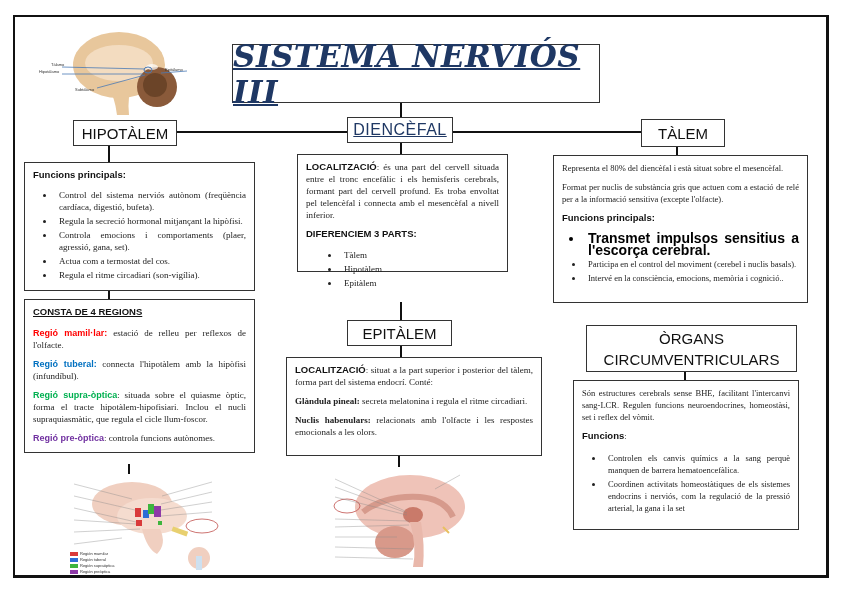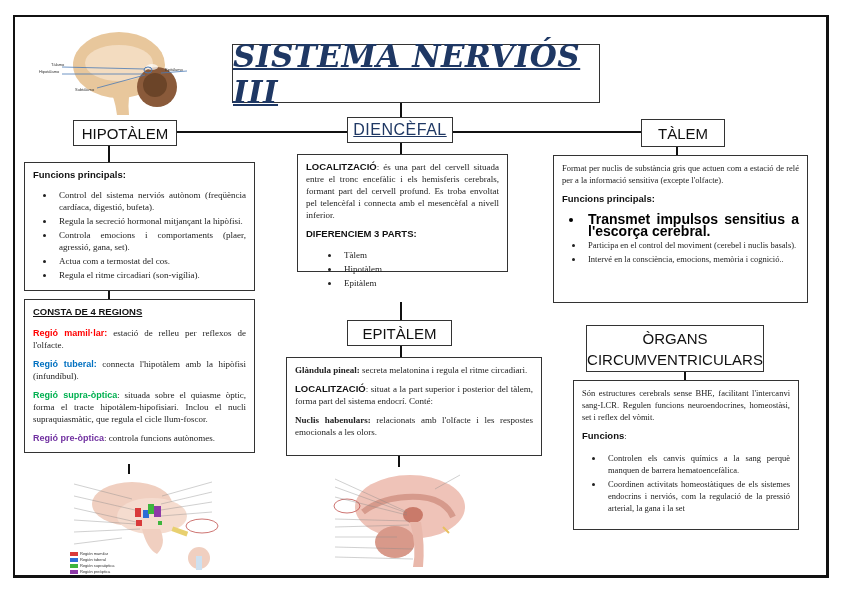--- a/index.html
+++ b/index.html
@@ -72,21 +72,21 @@
 </div>
 <div class="box hdr" style="left:347px; top:117px; width:106px; height:26px;">
   <span class="dien">DIENCÈFAL</span>
 </div>
 <div class="box hdr" style="left:641px; top:119px; width:84px; height:28px;">
   <span>TÀLEM</span>
 </div>
 <div class="box hdr" style="left:347px; top:320px; width:105px; height:26px;">
   <span>EPITÀLEM</span>
 </div>
-<div class="box hdr" style="left:586px; top:325px; width:178px; height:47px; flex-direction:column; line-height:21px;">
+<div class="box hdr" style="left:586px; top:325px; width:211px; height:47px; flex-direction:column; line-height:21px;">
   <span>ÒRGANS</span>
   <span>CIRCUMVENTRICULARS</span>
 </div>
 
 <div class="box content" style="left:24px; top:162px; width:231px; height:129px;">
   <div class="b-sans">Funcions principals:</div>
   <ul style="margin-top:8px;">
     <li>Control del sistema nerviós autònom (freqüència cardíaca, digestió, bufeta).</li>
     <li>Regula la secreció hormonal mitjançant la hipòfisi.</li>
     <li>Controla emocions i comportaments (plaer, agressió, gana, set).</li>
@@ -145,22 +145,22 @@
   <p><span class="b-sans">LOCALITZACIÓ</span><span>: és una part del cervell situada entre el tronc encefàlic i els hemisferis cerebrals, formant part del cervell profund. Es troba envoltat pel telencèfal i connecta amb el mesencèfal a nivell inferior.</span></p>
   <div class="b-sans">DIFERENCIEM 3 PARTS:</div>
   <ul class="indent" style="margin-top:9px;">
     <li>Tàlem</li>
     <li>Hipotàlem</li>
     <li>Epitàlem</li>
   </ul>
 </div>
 
 <div class="box content" style="left:286px; top:357px; width:256px; height:99px;">
+  <p><span class="b-sans">LOCALITZACIÓ</span><span>: situat a la part superior i posterior del tàlem, forma part del sistema endocrí. Conté:</span></p>
   <p><b>Glàndula pineal:</b><span> secreta melatonina i regula el ritme circadiari.</span></p>
-  <p><span class="b-sans">LOCALITZACIÓ</span><span>: situat a la part superior i posterior del tàlem, forma part del sistema endocrí. Conté:</span></p>
   <p><b>Nuclis habenulars:</b><span> relacionats amb l'olfacte i les respostes emocionals a les olors.</span></p>
 </div>
 
 <div class="img" style="left:325px; top:467px; width:145px; height:105px;">
   <svg width="145" height="105" viewBox="0 0 145 105">
     <ellipse cx="85" cy="40" rx="55" ry="32" fill="#efc3b8"></ellipse>
     <path d="M38 45 Q60 28 95 30 Q120 32 128 50" fill="none" stroke="#d69a8c" stroke-width="6"></path>
     <ellipse cx="88" cy="48" rx="10" ry="8" fill="#c97a6a"></ellipse>
     <ellipse cx="70" cy="75" rx="20" ry="16" fill="#d8998a"></ellipse>
     <path d="M85 55 Q92 80 88 100 L98 100 Q100 78 96 55 Z" fill="#e9b8ab"></path>
@@ -174,20 +174,21 @@
         <line x1="10" y1="70" x2="72" y2="70"></line>
       <line x1="10" y1="80" x2="88" y2="82"></line>
         <line x1="10" y1="90" x2="88" y2="92"></line>
       <line x1="135" y1="8" x2="110" y2="22"></line>
     </g>
     <path d="M118 60 L124 66" stroke="#e8c060" stroke-width="2"></path>
   </svg>
 </div>
 
 <div class="box content" style="left:553px; top:155px; width:255px; height:148px; font-size:8.5px;">
+  <p>Representa el 80% del diencèfal i està situat sobre el mesencèfal.</p>
   <p>Format per nuclis de substància gris que actuen com a estació de relé per a la informació sensitiva (excepte l'olfacte).</p>
   <div class="b-sans">Funcions principals:</div>
   <ul style="margin-top:8px;">
     <li style="color:#000; font-weight:bold; font-family:'Liberation Sans Narrow','Liberation Sans',sans-serif; font-size:14px;">Transmet impulsos sensitius a l'escorça cerebral.</li>
     <li>Participa en el control del moviment (cerebel i nuclis basals).</li>
     <li>Intervé en la consciència, emocions, memòria i cognició..</li>
   </ul>
 </div>
 
 <div class="box content" style="left:573px; top:380px; width:226px; height:150px; font-size:8.5px;">

